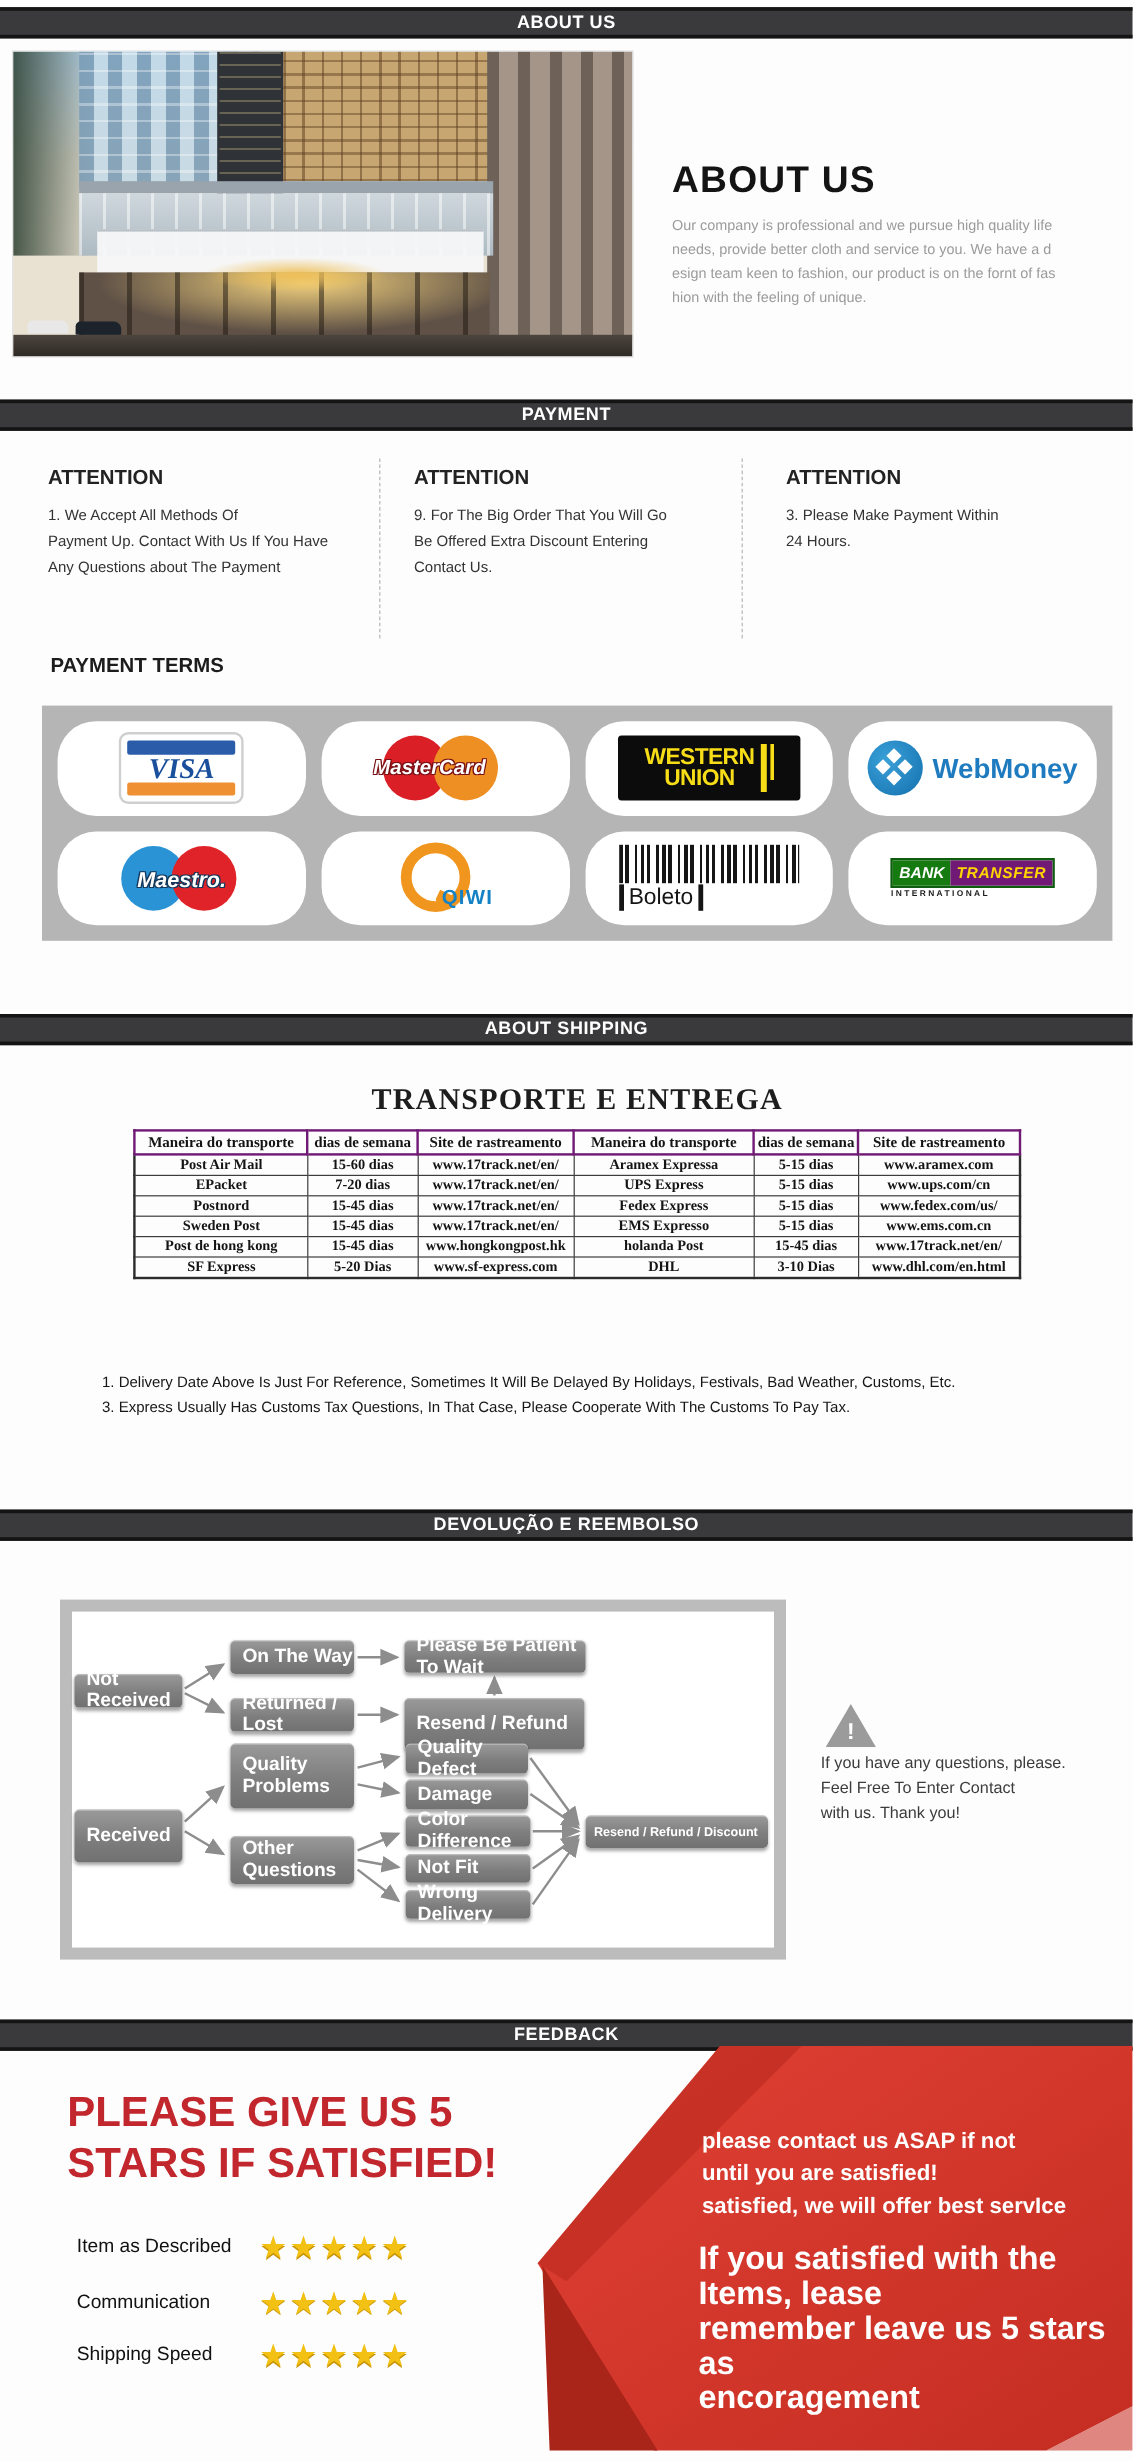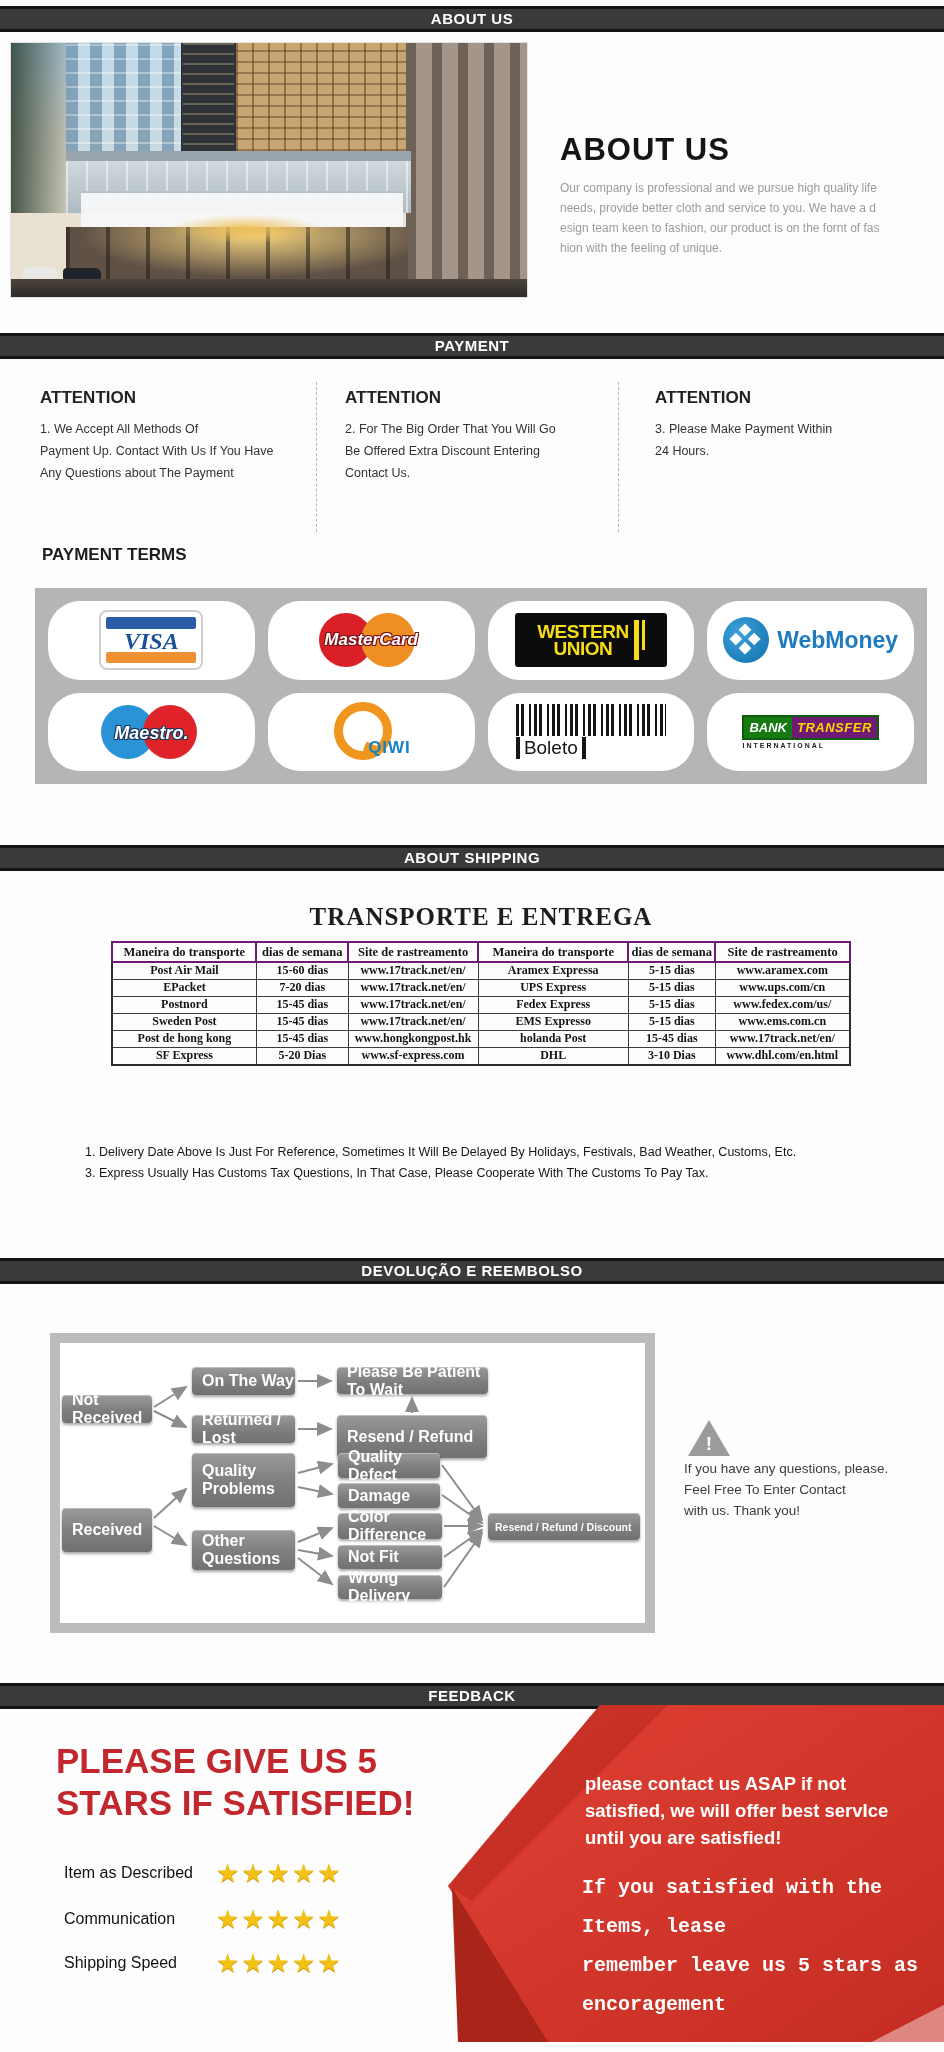--- a/index.html
+++ b/index.html
@@ -35,21 +35,21 @@
              display:flex;flex-direction:column;justify-content:space-between;padding:5px;box-sizing:border-box;}
   .visa-top{height:12px;background:#2a5caa;border-radius:2px;}
   .visa-bot{height:11px;background:#ef9032;border-radius:2px;}
   .visa-word{font-family:"Liberation Serif",serif;font-style:italic;font-weight:bold;font-size:24px;
              color:#1a4f9c;text-align:center;line-height:20px;}
   
   .mc-wrap{position:relative;width:120px;height:62px;}
   .mc-c{position:absolute;top:4px;width:54px;height:54px;border-radius:50%;}
   .mc-red{left:8px;background:#da1f27;}
   .mc-org{left:50px;background:#ee8f23;}
-  .mc-word{position:absolute;top:21px;left:0;width:120px;text-align:center;color:#fff;
+  .mc-word{position:absolute;top:21px;left:0;width:120px;text-align:left;color:#fff;
            font-style:italic;font-weight:bold;font-size:17px;
            text-shadow:-1px -1px 0 #7a1115,1px -1px 0 #7a1115,-1px 1px 0 #7a1115,1px 1px 0 #7a1115;}
   
   .wu-box{width:152px;height:54px;background:#0c0c0c;border-radius:3px;display:flex;align-items:center;justify-content:center;gap:5px;}
   .wu-txt{color:#f7dd17;font-weight:bold;font-size:19px;line-height:17px;letter-spacing:-.5px;text-align:center;}
   .wu-bars{display:flex;gap:3px;height:40px;}
   .wu-bars i{display:block;width:5px;background:#f7dd17;}
   .wu-bars i:last-child{width:3px;height:30px;}
   
   .wm-wrap{display:flex;align-items:center;gap:8px;}
@@ -105,21 +105,21 @@
             display:flex;align-items:flex-end;justify-content:center;color:#fff;font-weight:bold;font-size:19px;line-height:1;padding-bottom:3px;box-sizing:border-box;}
   .warn-text{position:absolute;left:684px;top:1458px;font-size:13.5px;color:#3c3c3c;line-height:21px;}
 
   
   .fb-svg{position:absolute;left:0;top:1705px;}
   .fb-headline{position:absolute;left:56px;top:1740px;color:#c2272d;font-size:35px;font-weight:bold;line-height:42px;letter-spacing:0;}
   .rating-row{position:absolute;left:64px;display:flex;align-items:center;}
   .rating-label{font-size:16px;color:#111;width:152px;}
   .stars{font-size:26px;color:#f2c114;letter-spacing:2px;text-shadow:0 1px 0 #c89406;white-space:nowrap;line-height:1;}
   .fb-red-text1{position:absolute;left:585px;top:1770px;width:345px;color:#fff;font-size:18.5px;font-weight:bold;line-height:27px;z-index:2;}
-  .fb-red-text2{position:absolute;left:582px;top:1868px;width:350px;color:#fff;font-size:20px;font-weight:bold;line-height:39px;z-index:2;font-family:Liberation Mono, monospace;}
+  .fb-red-text2{position:absolute;left:582px;top:1868px;width:350px;color:#fff;font-size:27px;font-weight:bold;line-height:29px;z-index:2;}
 </style>
 </head>
 <body>
 
 <div class="page">
 
   <div class="bar" style="top:6px">ABOUT US</div>
 
   <div class="photo">
     <div class="ph" style="left:0;top:0;width:70px;height:170px;background:linear-gradient(90deg,rgba(42,62,48,.85),rgba(42,62,48,0));"></div>
@@ -154,21 +154,21 @@
 
   <div class="abs" style="left:40px;top:388px;width:262px;">
     <div class="att-h">ATTENTION</div>
     <div class="att-line">1.  We Accept All Methods Of</div>
     <div class="att-line">Payment Up. Contact With Us If You Have</div>
     <div class="att-line">Any Questions about The Payment</div>
   </div>
   <div class="vdash" style="left:316px;"></div>
   <div class="abs" style="left:345px;top:388px;width:258px;">
     <div class="att-h">ATTENTION</div>
-    <div class="att-line">2. For The Big Order That You Will Go</div>
+    <div class="att-line">9. For The Big Order That You Will Go</div>
     <div class="att-line">Be Offered Extra Discount Entering</div>
     <div class="att-line">Contact Us.</div>
   </div>
   <div class="vdash" style="left:618px;"></div>
   <div class="abs" style="left:655px;top:388px;width:250px;">
     <div class="att-h">ATTENTION</div>
     <div class="att-line">3.  Please Make Payment Within</div>
     <div class="att-line">24 Hours.</div>
   </div>
 
@@ -405,22 +405,22 @@
     <div class="rating-label">Communication</div>
     <div class="stars">★★★★★</div>
   </div>
   <div class="rating-row" style="top:1950px;">
     <div class="rating-label">Shipping Speed</div>
     <div class="stars">★★★★★</div>
   </div>
 
   <div class="fb-red-text1">
     <div>please contact us ASAP if not</div>
+    <div>until you are satisfied!</div>
     <div>satisfied,   we will offer best servIce</div>
-    <div>until you are satisfied!</div>
   </div>
   <div class="fb-red-text2">
     <div>If you satisfied with the Items,   lease</div>
     <div>remember leave us 5 stars as</div>
     <div>encoragement</div>
   </div>
 
 </div>
 
 </body></html>

